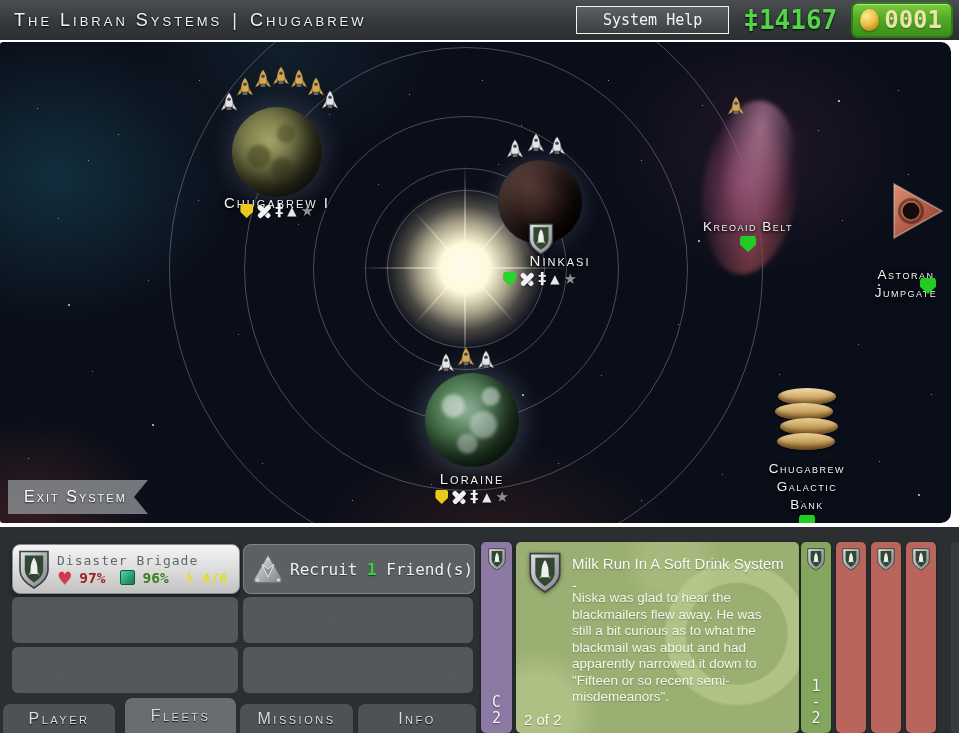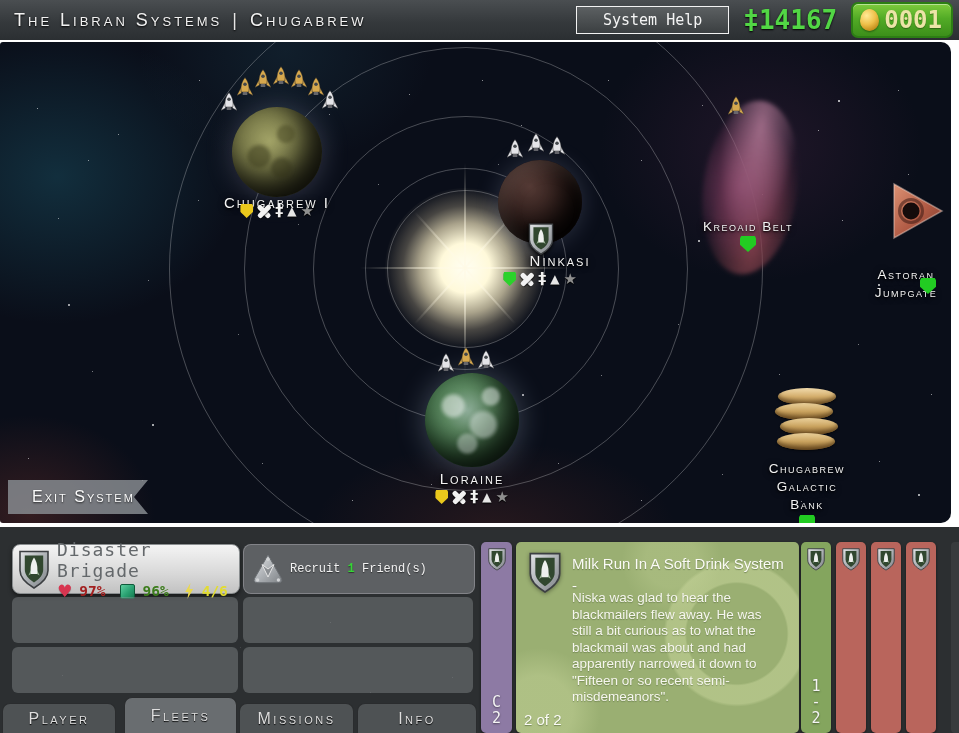--- a/index.html
+++ b/index.html
@@ -105,45 +105,45 @@
   .b-cross::before,.b-cross::after{content:"";position:absolute;left:-1px;top:5px;width:16px;height:4.5px;
     border-radius:2px;background:currentColor;box-shadow:0 1px 1px rgba(0,0,0,.6);}
   .b-cross::before{transform:rotate(45deg);} .b-cross::after{transform:rotate(-45deg);}
   .b-dagger{font-size:16px;font-weight:bold;line-height:14px;text-shadow:0 1px 1px #000;}
   .b-triangle{font-size:12px;line-height:14px;text-shadow:0 1px 1px #000;}
   .b-star{font-size:15px;line-height:14px;text-shadow:0 1px 1px #000;}
   .crest-pin{position:absolute;filter:drop-shadow(0 1px 2px #000);cursor:pointer;}
   .exit-btn{position:absolute;left:8px;top:438px;width:140px;height:34px;cursor:pointer;
     background:rgba(138,143,148,.82);
     clip-path:polygon(0 0,100% 0,90% 50%,100% 100%,0 100%);
-    display:flex;align-items:center;padding-left:24px;box-sizing:border-box;
+    display:flex;align-items:center;padding-left:16px;box-sizing:border-box;
     font-variant:small-caps;letter-spacing:2px;font-size:16px;color:#fafafa;text-shadow:0 1px 2px rgba(0,0,0,.7);}
 
   
   .panel{position:absolute;left:0;top:527px;width:959px;height:206px;background:#2c2f31;}
   .panel-stars{position:absolute;left:0;top:0;width:1px;height:1px;border-radius:50%;
     box-shadow:130px 55px rgba(255,255,255,.22),330px 95px rgba(255,255,255,.2),62px 148px rgba(255,255,255,.18),
     410px 42px rgba(255,255,255,.2),452px 150px rgba(255,255,255,.18),240px 120px rgba(255,255,255,.16),
     160px 170px rgba(255,255,255,.15),370px 165px rgba(255,255,255,.15);}
   .fleet-card{position:absolute;left:12px;top:17px;width:226px;height:48px;border-radius:8px;cursor:pointer;
     background:linear-gradient(180deg,#f4f4f4 0%,#d8d8d8 60%,#c2c2c2 100%);
     border:1px solid #8a8e90;box-shadow:0 2px 4px rgba(0,0,0,.5);display:flex;align-items:center;}
   .fleet-card .crest-lg{margin-left:4px;flex:0 0 auto;}
   .fleet-info{margin-left:6px;font-family:"DejaVu Sans Mono", monospace;}
-  .fleet-name{font-size:18px;color:#64686b;letter-spacing:1px;}
+  .fleet-name{font-size:13px;color:#64686b;letter-spacing:1px;}
   .fleet-stats{display:flex;align-items:center;gap:7px;margin-top:2px;font-size:14.5px;font-weight:bold;}
   .heart{color:#d83550;font-size:17px;line-height:14px;font-family:"DejaVu Sans", sans-serif;text-shadow:0 1px 1px rgba(0,0,0,.3);}
   .cube{width:13px;height:13px;border-radius:2px;margin-left:8px;
     background:linear-gradient(135deg,#5ecfa0 0%,#2aa272 55%,#157a50 100%);border:1px solid #0e5a3a;}
   .bolt{width:11px;height:16px;margin-left:8px;background:#ead84e;
     clip-path:polygon(62% 0,14% 56%,44% 56%,34% 100%,86% 38%,52% 38%);filter:drop-shadow(0 1px 1px rgba(0,0,0,.4));}
   .recruit-card{position:absolute;left:243px;top:17px;width:230px;height:48px;border-radius:8px;cursor:pointer;
     background:rgba(162,165,170,.42);border:1px solid rgba(225,228,232,.28);display:flex;align-items:center;}
   .recruit-text{margin-left:6px;font-family:"DejaVu Sans Mono", monospace;color:#f2f2f2;text-shadow:0 1px 1px rgba(0,0,0,.5);}
-  .recruit-l1{font-size:12px;font-family:Liberation Mono, monospace;}
+  .recruit-l1{font-size:16px;}
   .recruit-l2{font-size:13.5px;font-weight:bold;margin-top:1px;}
   .empty-slot{position:absolute;height:46px;border-radius:6px;background:rgba(150,154,158,.38);}
   .tab{position:absolute;top:176px;height:30px;border-radius:8px 8px 0 0;background:#4e5254;cursor:pointer;
     border:1px solid #2a2c2e;border-bottom:none;display:flex;align-items:center;justify-content:center;
     font-variant:small-caps;letter-spacing:2.5px;font-size:16px;color:#dedede;text-shadow:0 1px 1px #000;box-sizing:border-box;}
   .tab.active{top:170px;height:36px;background:#696d70;}
   .vcard{position:absolute;top:15px;width:30px;height:191px;border-radius:5px;cursor:pointer;
     box-shadow:0 1px 3px rgba(0,0,0,.55);}
   .vcard .crest-sm{display:block;margin:5px auto 0;}
   .vstack{position:absolute;bottom:7px;left:0;right:0;display:flex;flex-direction:column;align-items:center;

